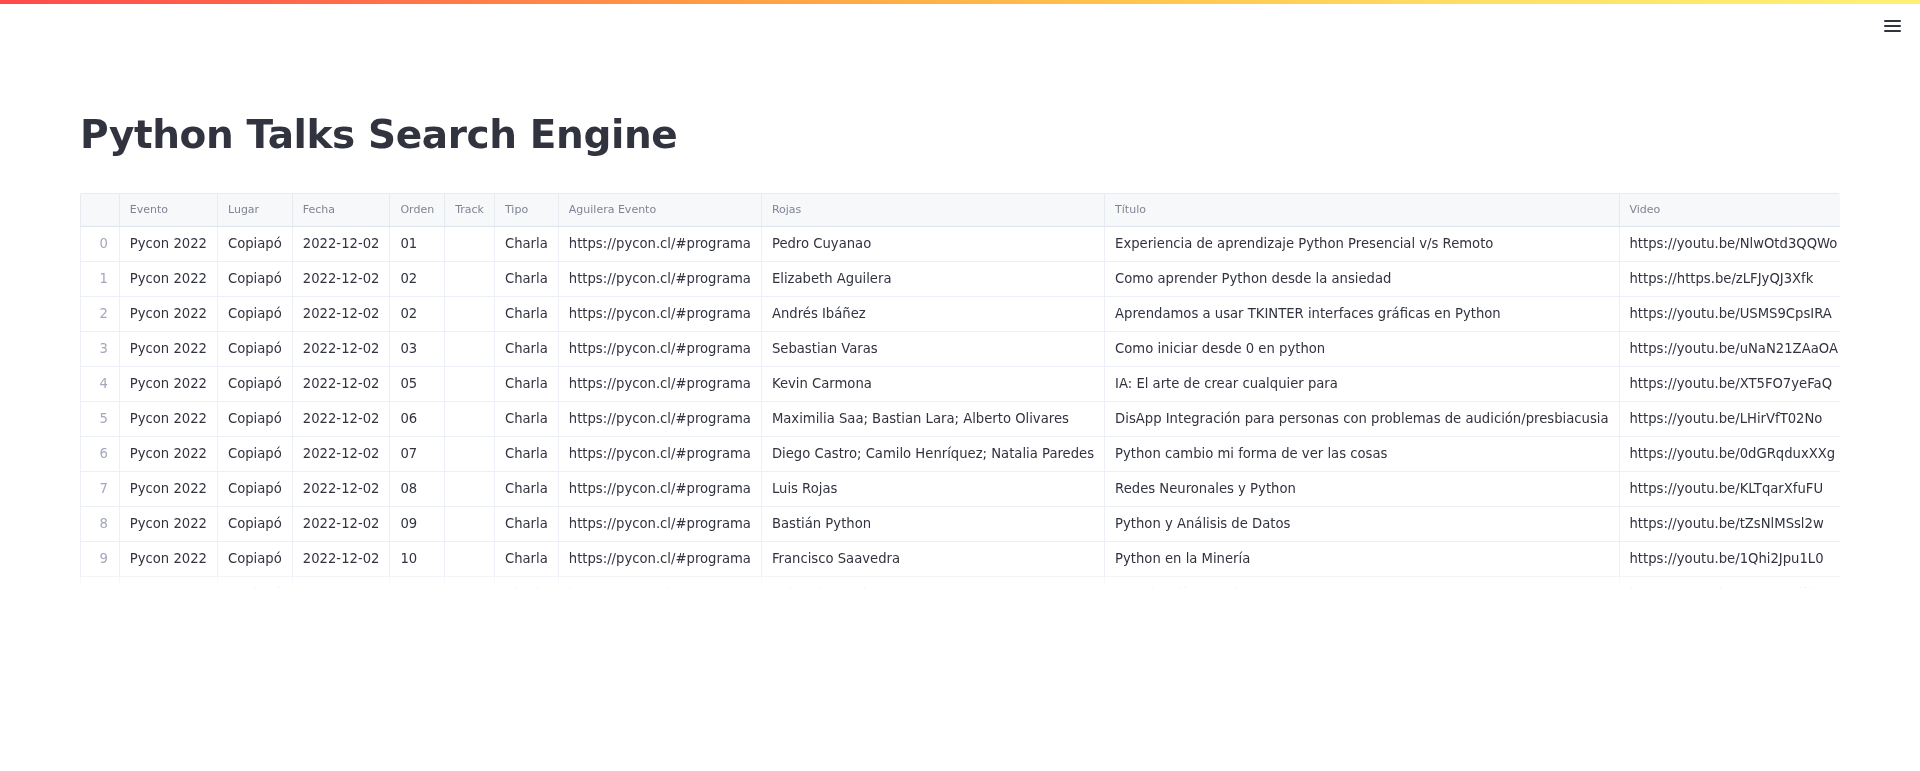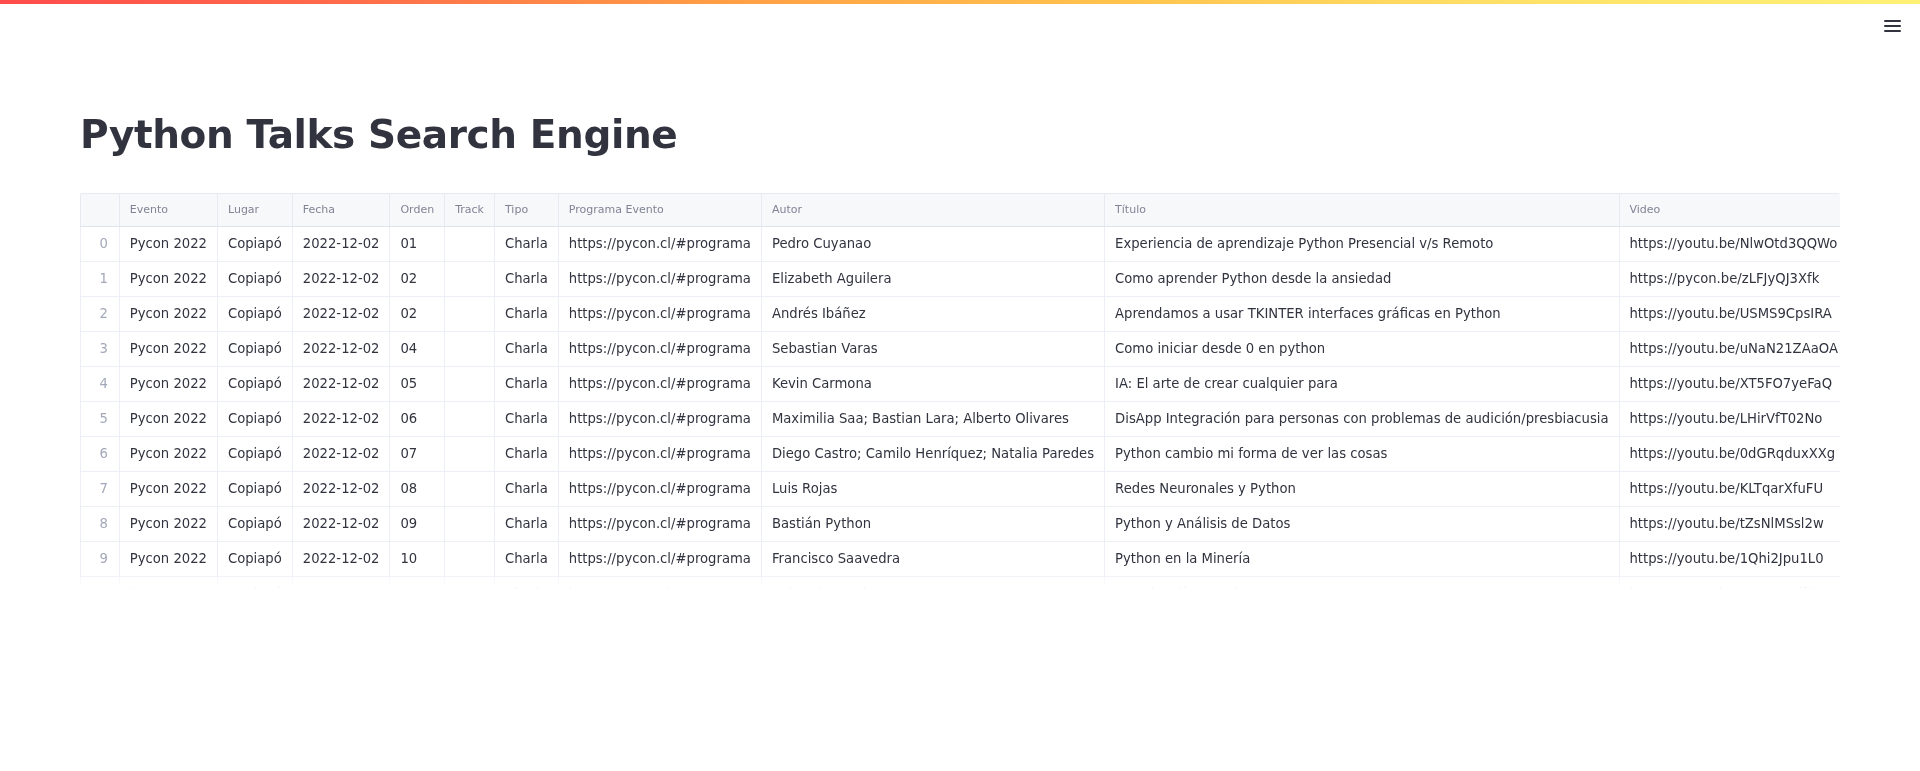--- a/index.html
+++ b/index.html
@@ -208,22 +208,22 @@
             </colgroup>
             <thead>
               <tr>
                 <th class="idx-head"></th>
                 <th>Evento</th>
                 <th>Lugar</th>
                 <th>Fecha</th>
                 <th>Orden</th>
                 <th>Track</th>
                 <th>Tipo</th>
-                <th>Programa Evento</th>
-                <th>Autor</th>
+                <th>Aguilera Evento</th>
+                <th>Rojas</th>
                 <th>Título</th>
                 <th>Video</th>
 
               </tr>
             </thead>
             <tbody>
 
             <tr>
                   <td class="idx-cell">0</td>
                   <td>Pycon 2022</td>
@@ -241,41 +241,41 @@
                   <td class="idx-cell">1</td>
                   <td>Pycon 2022</td>
                   <td>Copiapó</td>
                   <td>2022-12-02</td>
                   <td>02</td>
                   <td></td>
                   <td>Charla</td>
                   <td>https://pycon.cl/#programa</td>
                   <td>Elizabeth Aguilera</td>
                   <td>Como aprender Python desde la ansiedad</td>
-                  <td>https://pycon.be/zLFJyQJ3Xfk</td>
+                  <td>https://https.be/zLFJyQJ3Xfk</td>
                 </tr>
                 <tr>
                   <td class="idx-cell">2</td>
                   <td>Pycon 2022</td>
                   <td>Copiapó</td>
                   <td>2022-12-02</td>
                   <td>02</td>
                   <td></td>
                   <td>Charla</td>
                   <td>https://pycon.cl/#programa</td>
                   <td>Andrés Ibáñez</td>
                   <td>Aprendamos a usar TKINTER interfaces gráficas en Python</td>
                   <td>https://youtu.be/USMS9CpsIRA</td>
                 </tr>
                 <tr>
                   <td class="idx-cell">3</td>
                   <td>Pycon 2022</td>
                   <td>Copiapó</td>
                   <td>2022-12-02</td>
-                  <td>04</td>
+                  <td>03</td>
                   <td></td>
                   <td>Charla</td>
                   <td>https://pycon.cl/#programa</td>
                   <td>Sebastian Varas</td>
                   <td>Como iniciar desde 0 en python</td>
                   <td>https://youtu.be/uNaN21ZAaOA</td>
                 </tr>
                 <tr>
                   <td class="idx-cell">4</td>
                   <td>Pycon 2022</td>

